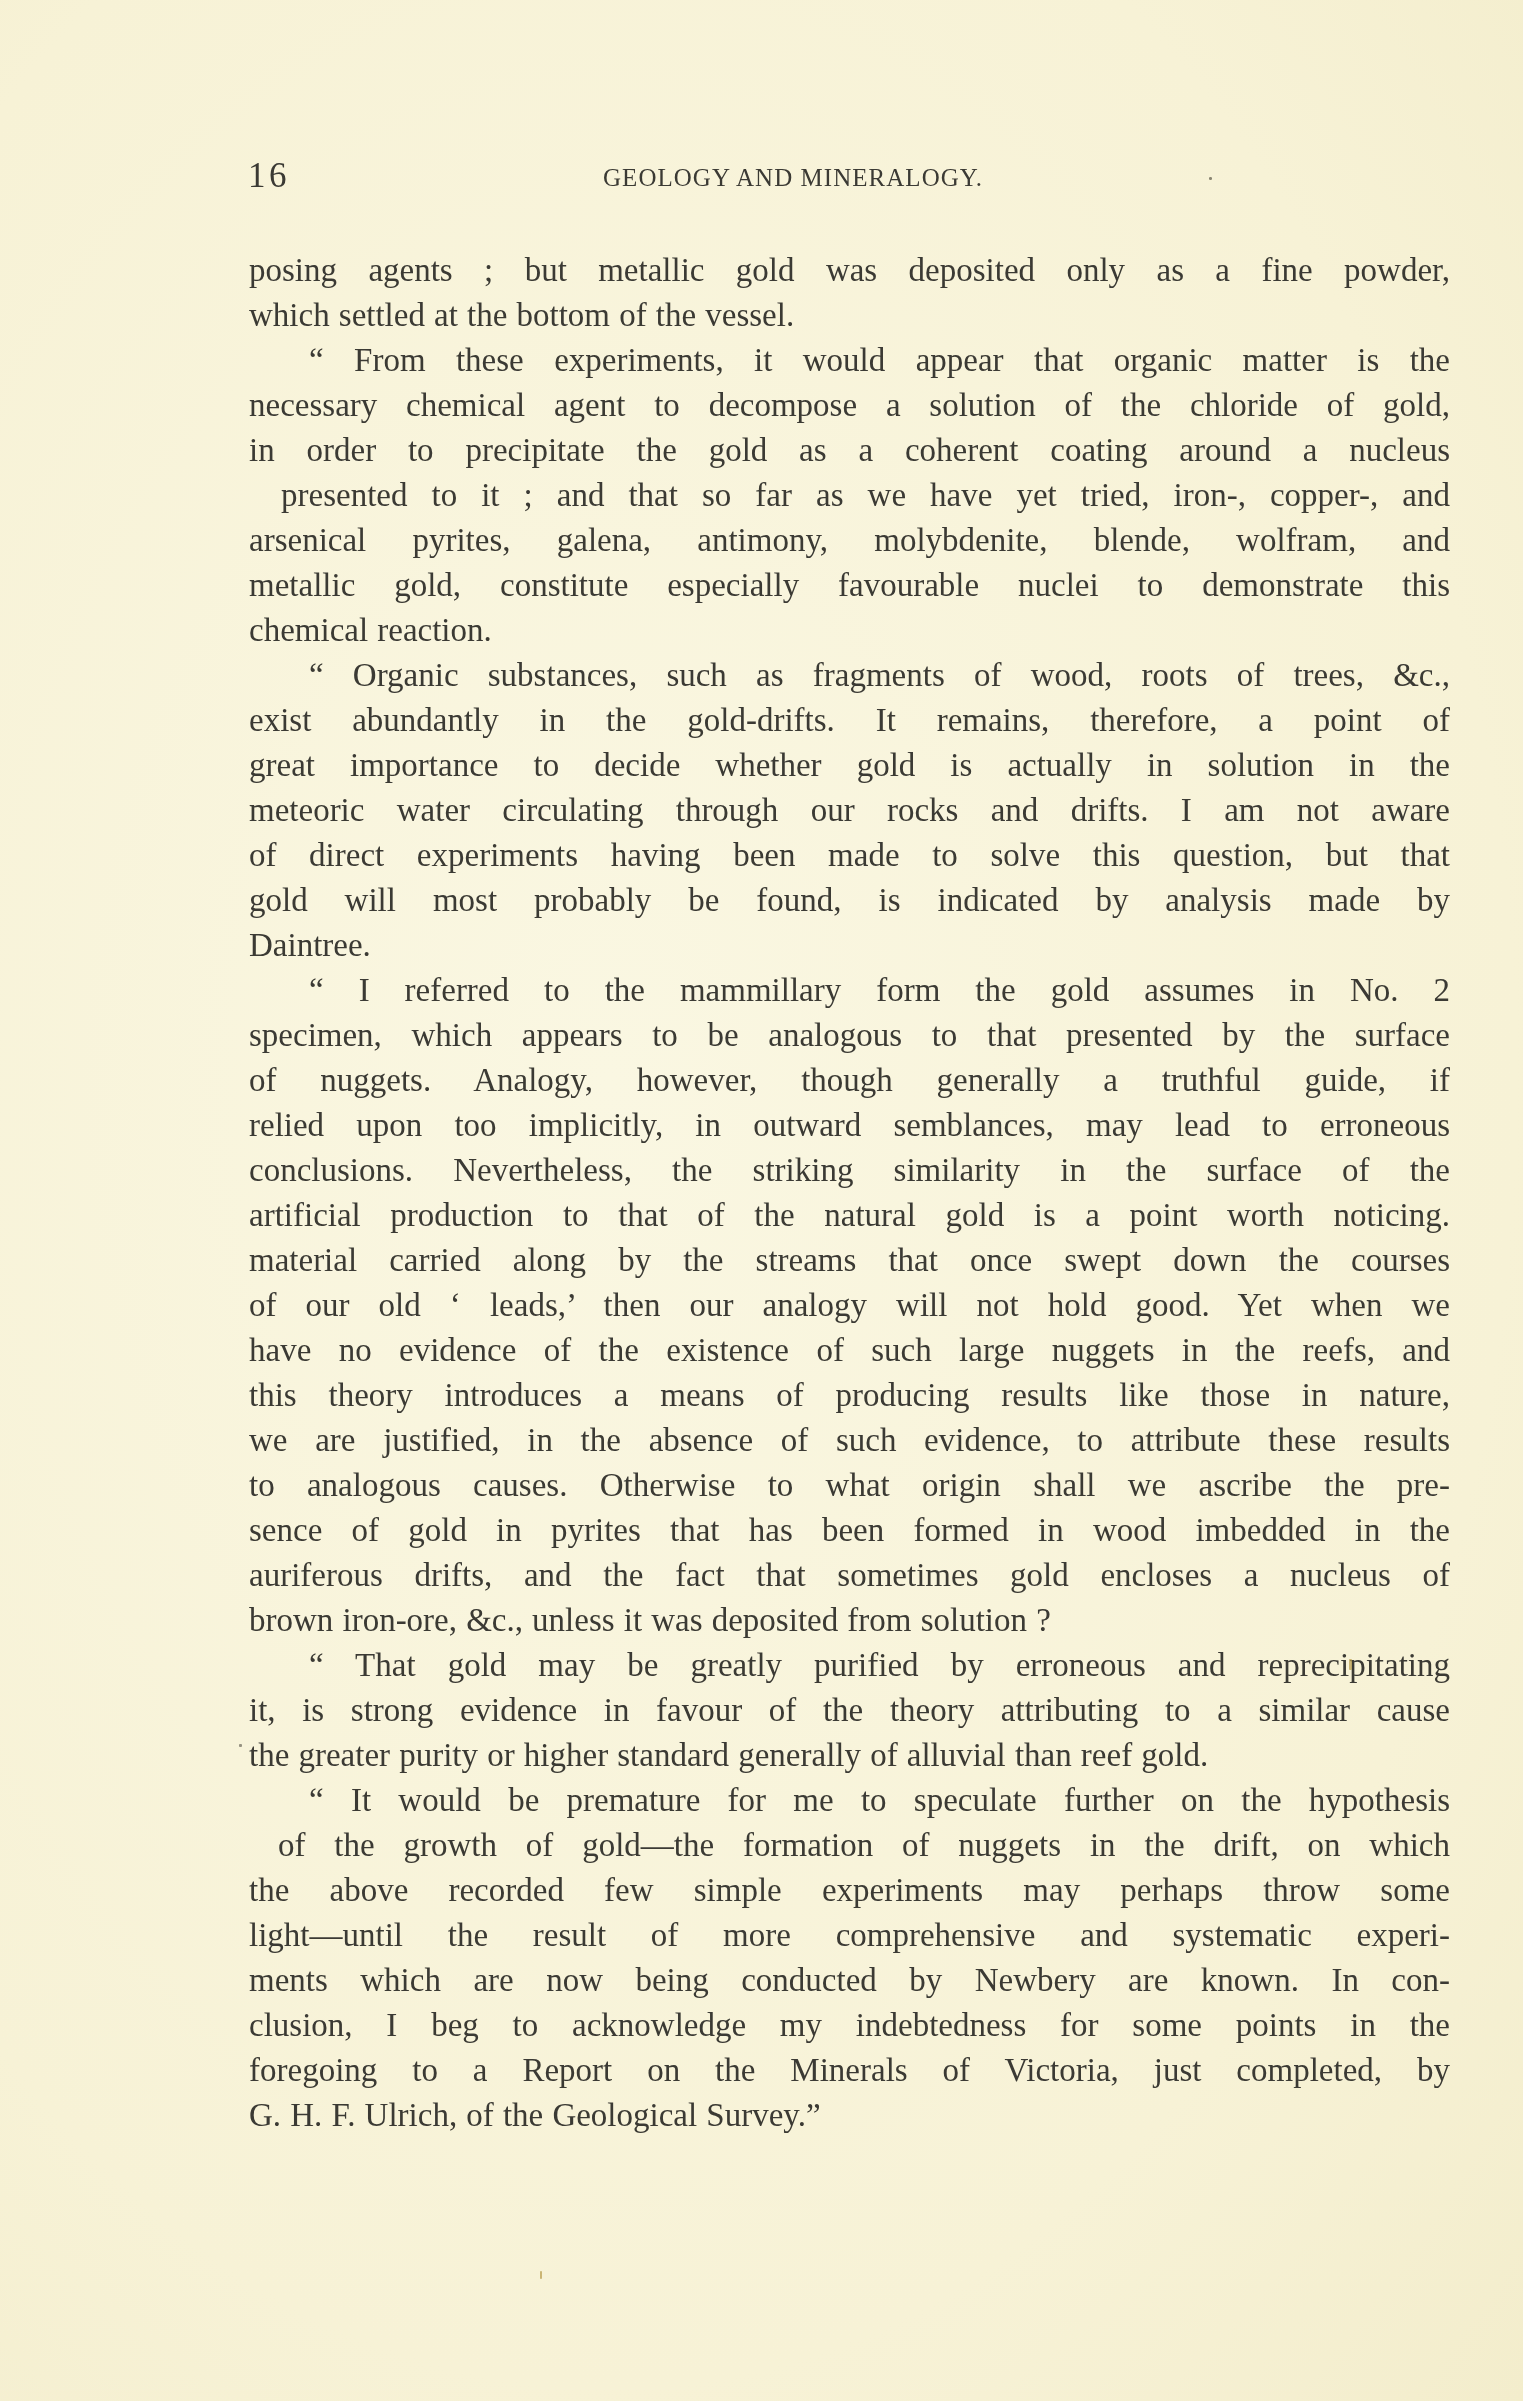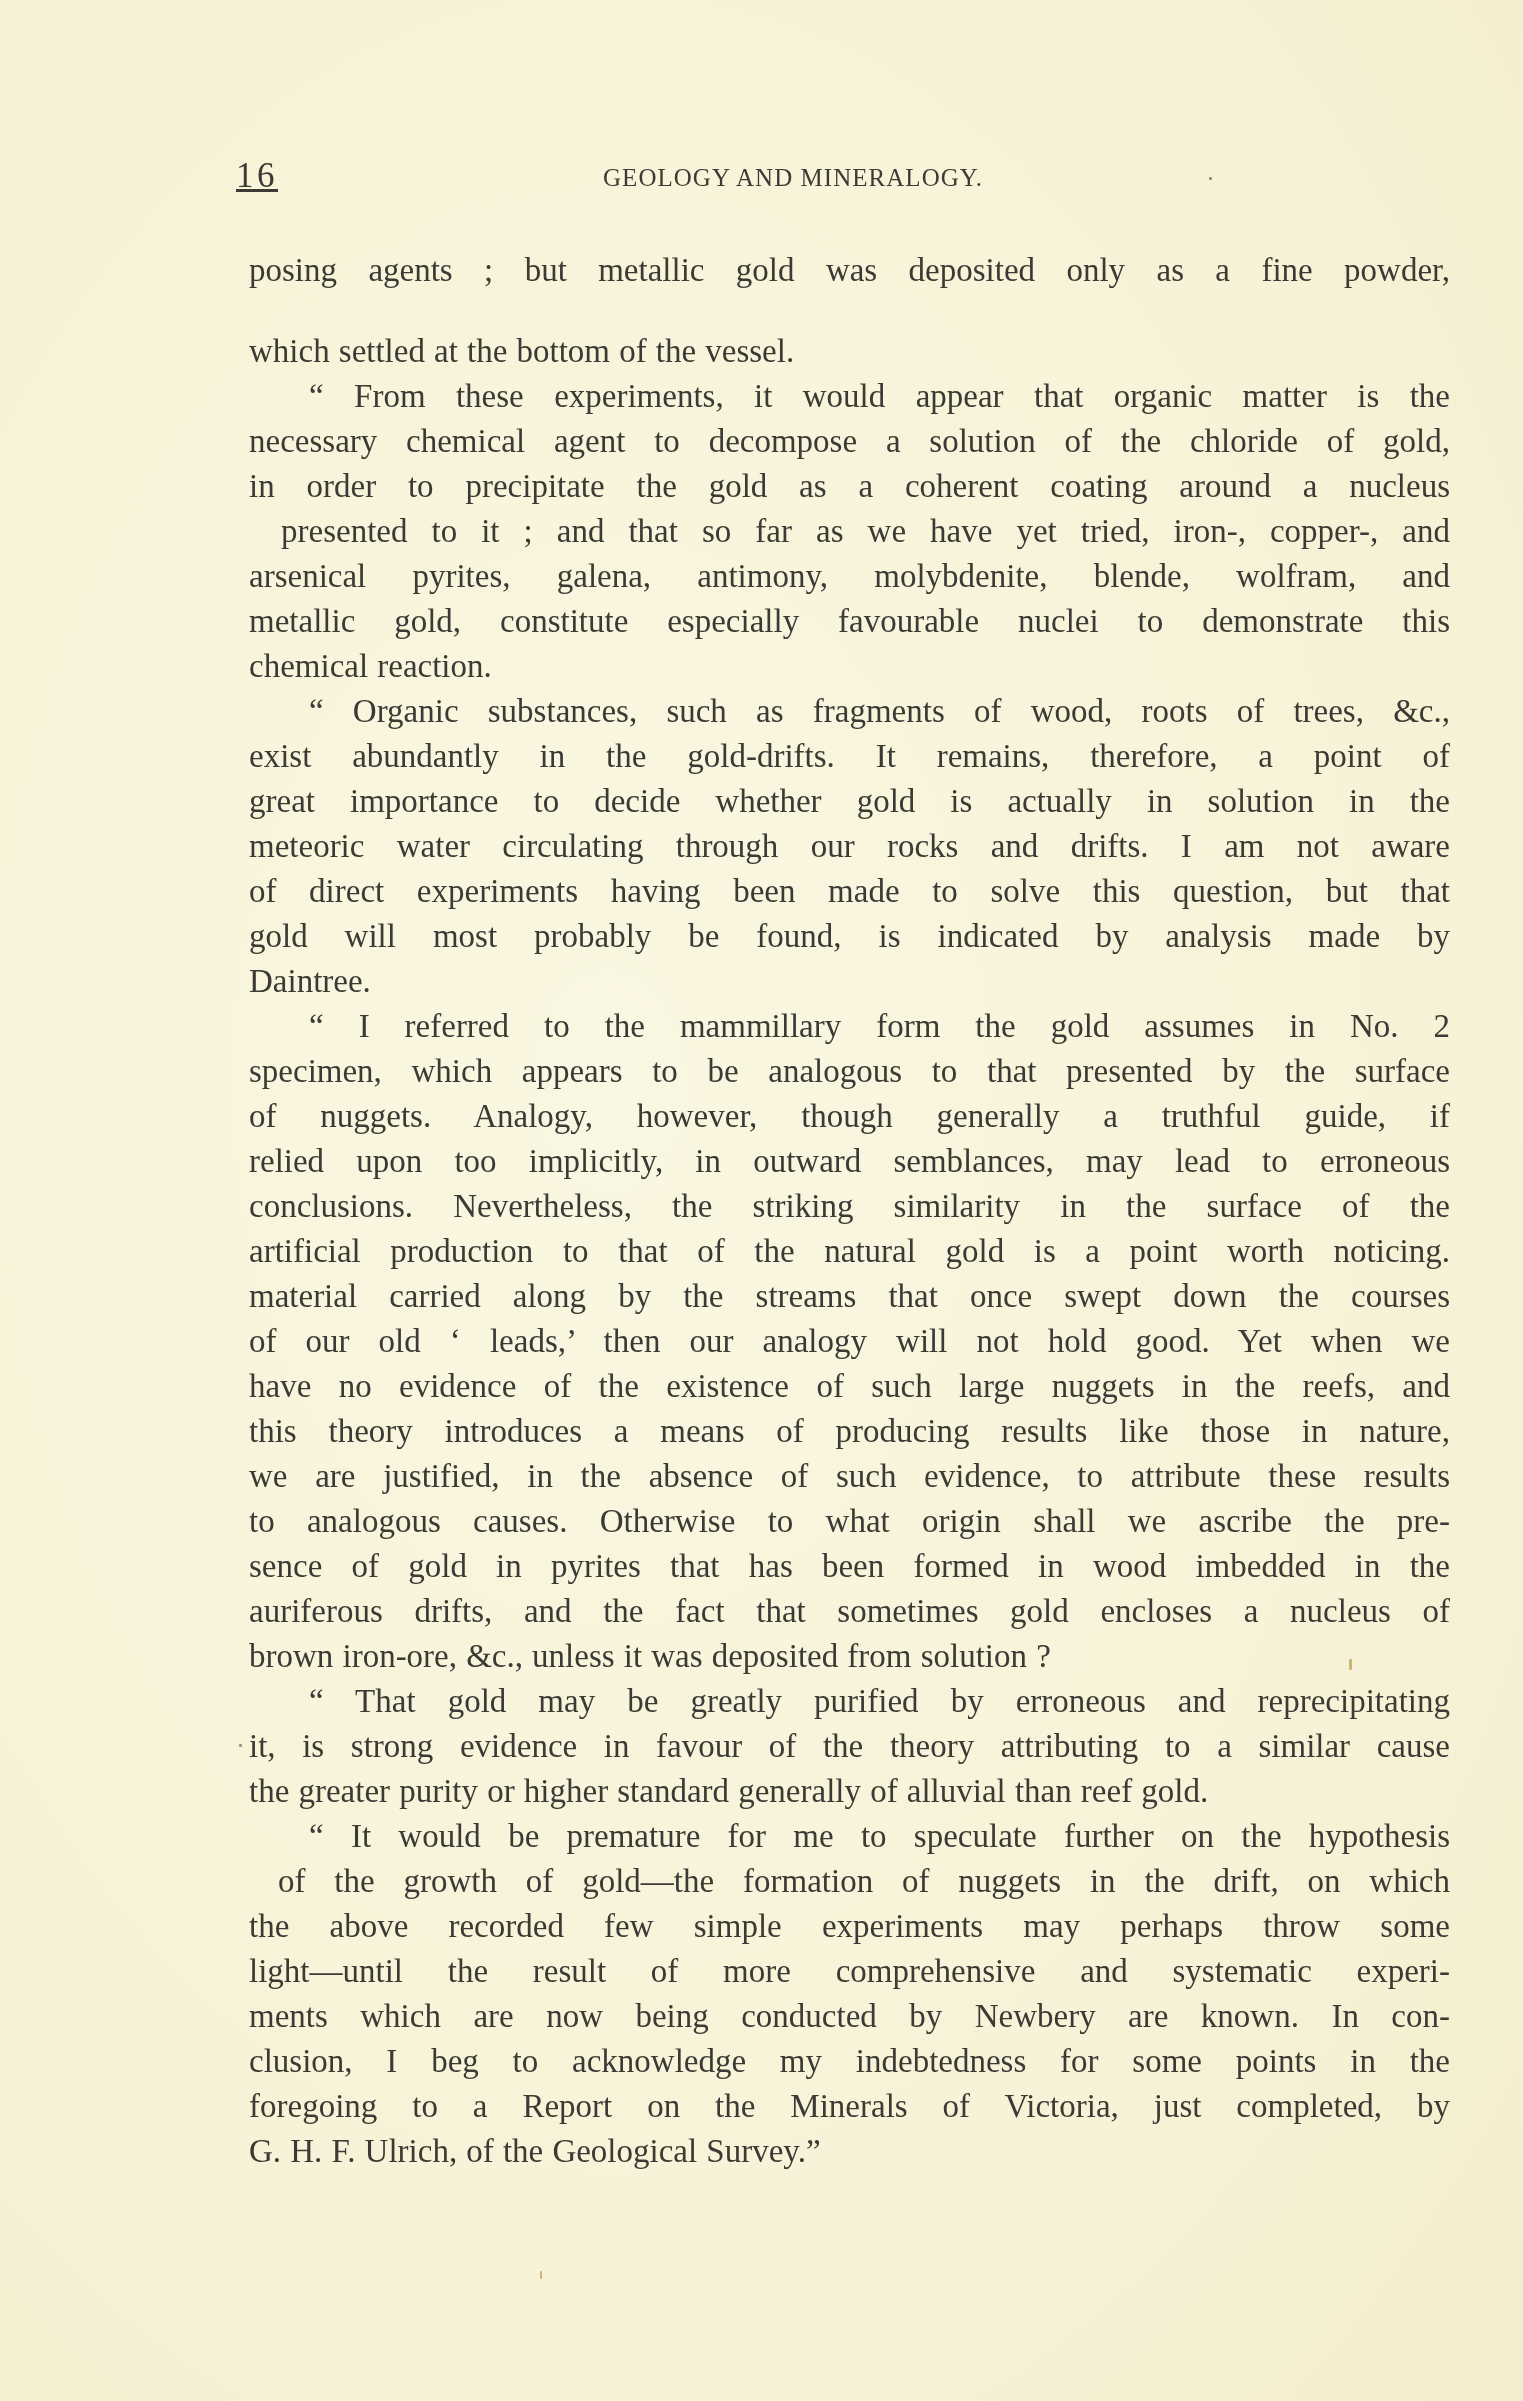--- a/index.html
+++ b/index.html
@@ -9,22 +9,22 @@
     position: relative;
     overflow: hidden;
     font-family: "Liberation Serif", "DejaVu Serif", serif;
     color: #3b3a34;
   }
   .page-bg {
     position: absolute; inset: 0;
     background: radial-gradient(ellipse at 40% 45%, #faf7e2 0%, #f7f2d6 70%, #f3edcc 100%);
   }
   .folio {
-    position: absolute; left: 236px; top: 156px;
-    font-size: 35px; letter-spacing: 3.5px; text-decoration: underline;
+    position: absolute; left: 248px; top: 156px;
+    font-size: 35px; letter-spacing: 3.5px;
   }
   .running-head {
     position: absolute; left: 603px; top: 163px; width: 501px;
     font-size: 26px; letter-spacing: 1.1px;
     white-space: nowrap;
     transform: scaleX(0.96); transform-origin: left top;
   }
   .stray-dot {
     position: absolute; left: 1209px; top: 177px;
     width: 2.6px; height: 2.6px; border-radius: 50%; background: #8a8672;
@@ -52,21 +52,21 @@
 
 <div class="page-bg"></div>
 
 <div class="folio">16</div>
 <div class="running-head">GEOLOGY AND MINERALOGY.</div>
 <div class="stray-dot"></div>
 
 <div class="body-text" id="body-text">
     <div>
       <span class="line" style="white-space: normal;">posing agents ; but metallic gold was deposited only as a fine powder,</span>
-      <span class="line last" style="white-space: normal; margin-top: 36px;">which settled at the bottom of the vessel.</span>
+      <span class="line last" style="white-space: normal;">which settled at the bottom of the vessel.</span>
     </div>
     <div>
       <span class="line indent" style="white-space: normal;">“ From these experiments, it would appear that organic matter is the</span>
       <span class="line" style="white-space: normal;">necessary chemical agent to decompose a solution of the chloride of gold,</span>
       <span class="line" style="white-space: normal;">in order to precipitate the gold as a coherent coating around a nucleus</span>
       <span class="line" style="white-space: normal; margin-left: 32px;">presented to it ; and that so far as we have yet tried, iron-, copper-, and</span>
       <span class="line" style="white-space: normal;">arsenical pyrites, galena, antimony, molybdenite, blende, wolfram, and</span>
       <span class="line" style="white-space: normal;">metallic gold, constitute especially favourable nuclei to demonstrate this</span>
       <span class="line last" style="white-space: normal;">chemical reaction.</span>
     </div>

